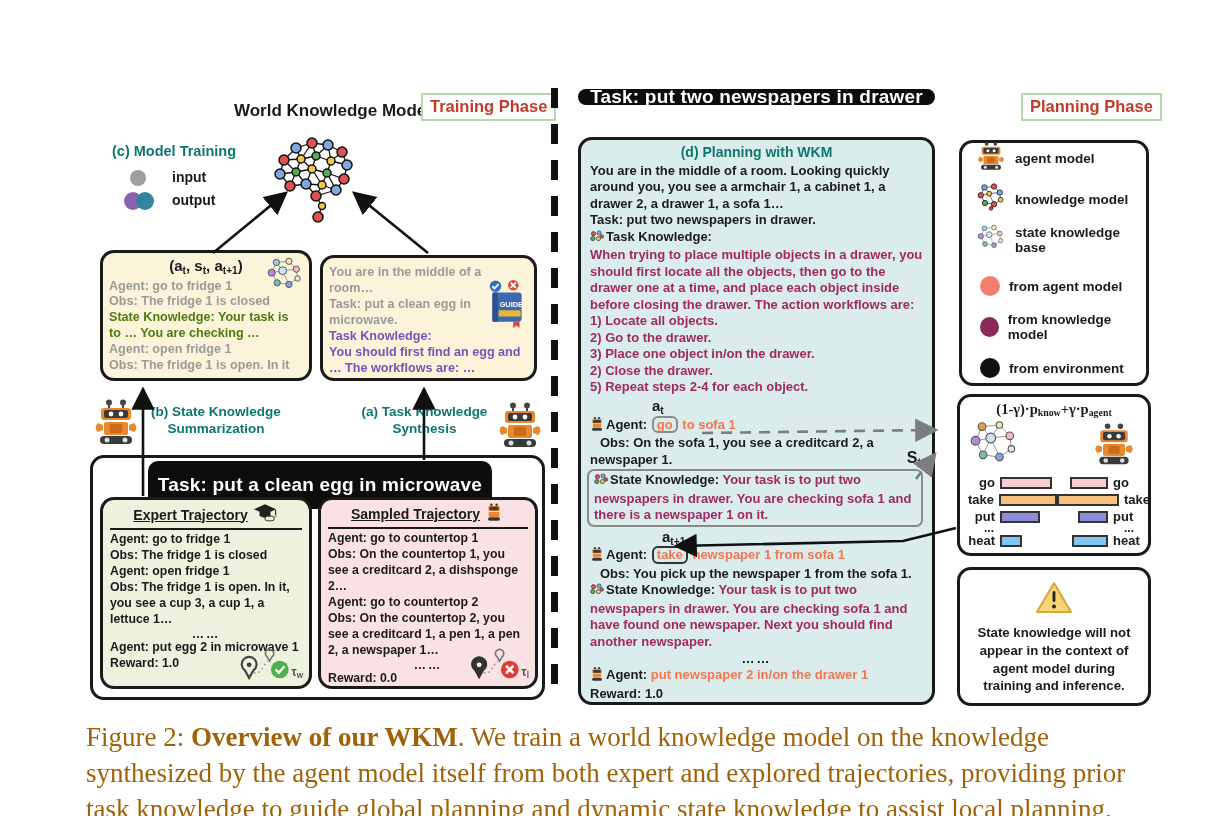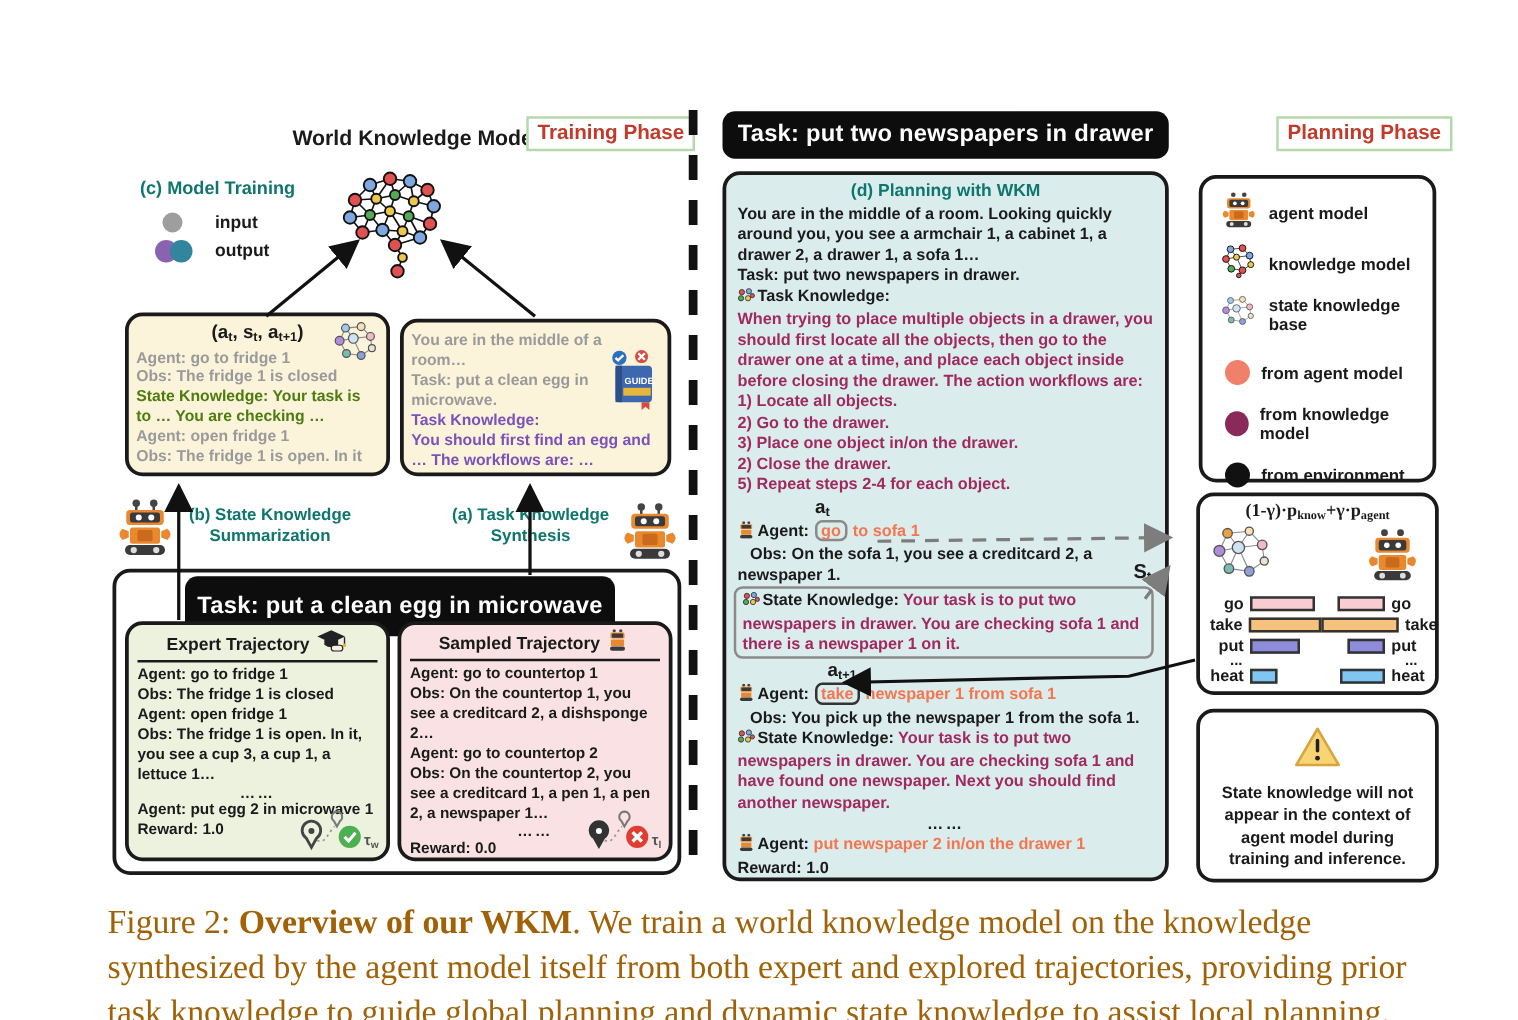--- a/index.html
+++ b/index.html
@@ -25,21 +25,21 @@
   .mag{color:#a02a60;font-weight:700;}
   .org{color:#f4764f;font-weight:700;}
   b{font-weight:800;}
   sub{font-size:68%;font-weight:inherit;vertical-align:-0.25em;}
   
   .tbox{padding:3px 6px;font-size:12.6px;line-height:1.27;}
   .tbox-title{text-align:center;font-weight:800;font-size:15px;margin-bottom:1px;}
   
   .traj{padding:3px 7px;font-size:12.3px;line-height:1.3;}
   .traj-head{display:flex;justify-content:center;align-items:center;gap:5px;font-weight:800;
-             font-size:14px;border-bottom:2px solid #1a1a1a;padding-bottom:2px;margin-bottom:2px;}
+             font-size:14px;border-bottom:2px solid #1a1a1a;padding-bottom:2px;margin-bottom:2px;text-decoration:underline;}
   .t-line{font-weight:600;}
   .dots{text-align:center;font-weight:800;letter-spacing:2px;line-height:1;}
   .tau-ico{position:absolute;right:6px;bottom:4px;display:flex;align-items:flex-end;gap:1px;}
   .tau-lab{font-size:12px;font-weight:700;color:#555;}
   
   .ab-label{font-size:13.5px;line-height:1.25;text-align:center;}
   
   .separator{width:7px;background:repeating-linear-gradient(to bottom,#111 0 20px,transparent 20px 36px);}
   
   .plan{padding:3px 9px;font-size:13px;line-height:1.27;}
@@ -329,21 +329,21 @@
         <path d="M17,30 C24,34 27,22 32,18" stroke="#999" stroke-width="1.6" stroke-dasharray="2 3" fill="none"></path>
         <circle cx="45" cy="27" r="9.5" fill="#e03c31"></circle>
         <path d="M41,23 l8,8 M49,23 l-8,8" stroke="#fff" stroke-width="2.8"></path>
       </svg>
       <span class="tau-lab"><span>τ</span><sub>l</sub></span>
     </div>
   </div>
 
   <div class="abs separator" style="left:551px;top:88px;height:612px;"></div>
 
-  <div class="abs pill" style="left:578px;top:89px;width:357px;height:38px;">Task: put two newspapers in drawer</div>
+  <div class="abs pill" style="left:578px;top:89px;width:357px;height:16px;">Task: put two newspapers in drawer</div>
 
   <div class="abs box cyanbg plan" style="left:578px;top:137px;width:357px;height:568px;">
     <div class="p-head bluehead">(d) Planning with WKM</div>
     <div class="pline">You are in the middle of a room. Looking quickly around you, you see a armchair 1, a cabinet 1, a drawer 2, a drawer 1, a sofa 1…</div>
     <div class="pline"><b>Task:</b><span> put two newspapers in drawer.</span></div>
     <div class="pline">
       <span class="ico"><svg width="14" height="13" viewBox="0 0 20 18">
             <circle cx="5" cy="5" r="3" fill="#e05252" stroke="#333"></circle>
             <circle cx="13" cy="4" r="3" fill="#7fa8e0" stroke="#333"></circle>
             <circle cx="4" cy="12" r="3" fill="#57a857" stroke="#333"></circle>
@@ -412,21 +412,21 @@
             <rect x="11" y="10" width="26" height="10" rx="2" fill="#3a3a3a"></rect>
             <rect x="10" y="24" width="28" height="13" rx="2" fill="#e9882f"></rect>
             <rect x="7" y="38" width="34" height="9" rx="4.5" fill="#3a3a3a"></rect>
           </svg></span><b>Agent:</b><span class="org"> put newspaper 2 in/on the drawer 1</span>
     </div>
     <div class="pline"><b>Reward:</b><span> 1.0</span></div>
   </div>
 
   <div class="abs phase-badge" style="left:1021px;top:93px;">Planning Phase</div>
 
-  <div class="abs box" style="left:959px;top:140px;width:190px;height:246px;padding-top:12px;">
+  <div class="abs box" style="left:959px;top:140px;width:190px;height:246px;padding-top:0;">
     <div class="lg-row">
       <span><svg width="30" height="30" viewBox="0 0 48 48">
             <circle cx="17" cy="4.5" r="3" fill="#444"></circle>
             <circle cx="31" cy="4.5" r="3" fill="#444"></circle>
             <rect x="9" y="9" width="30" height="13" rx="3" fill="#e9882f"></rect>
             <rect x="12" y="11" width="24" height="9" rx="2" fill="#3a3a3a"></rect>
             <circle cx="19" cy="15.5" r="2.4" fill="#fff"></circle>
             <circle cx="29" cy="15.5" r="2.4" fill="#fff"></circle>
             <rect x="12" y="24" width="24" height="13" rx="2" fill="#e9882f"></rect>
             <rect x="18" y="26" width="12" height="9" rx="1.5" fill="#c96a1d"></rect>

